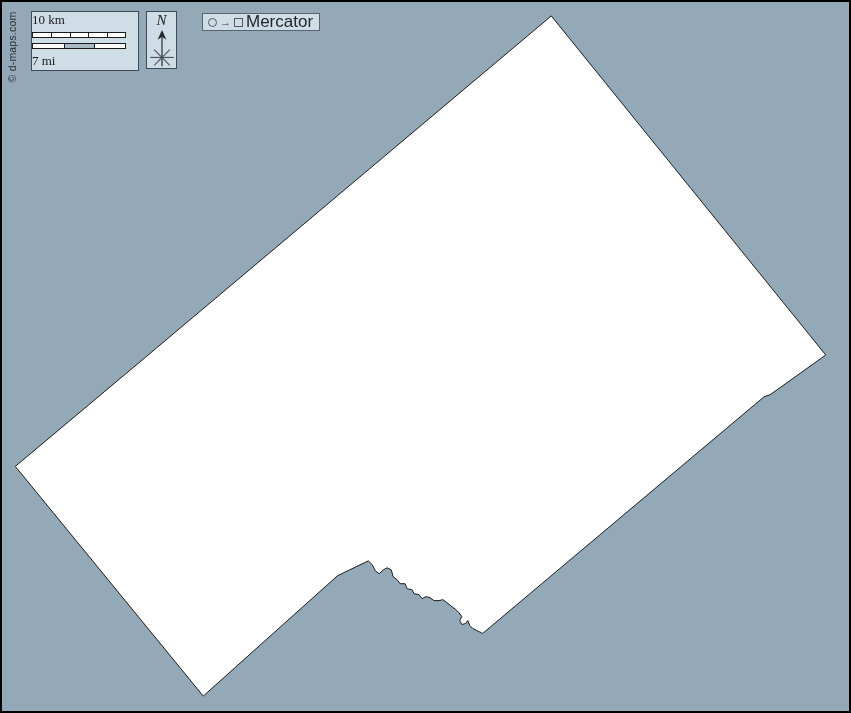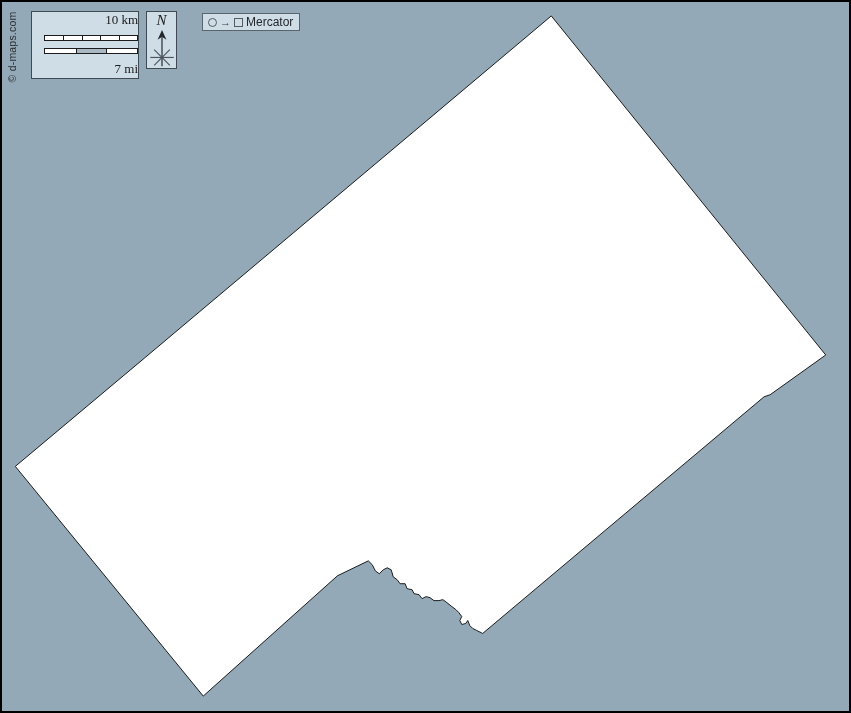--- a/index.html
+++ b/index.html
@@ -46,25 +46,25 @@
     white-space: nowrap;
     font-size: 10.5px;
     color: #2a2f33;
     letter-spacing: 0.2px;
   }
 
   
   .scale-box {
     position: absolute;
     left: 29px; top: 9px;
-    width: 108px; height: 68px;
+    width: 108px; height: 60px;
     background: var(--panel);
     border: 1px solid var(--panel_border);
     display: flex; flex-direction: column;
-    align-items: flex-end; justify-content: space-between;
+    align-items: flex-start; justify-content: space-between;
     padding: 1px 0 2px 0;
   }
   .scale-label {
     font-family: "Liberation Serif", serif;
     font-size: 13px;
     color: var(--text);
     line-height: 1.1;
   }
   .bar {
     position: relative;
@@ -124,21 +124,21 @@
     border: 1px solid var(--muted_icon);
     flex: 0 0 auto;
   }
   .glyph-arrow {
     font-size: 11px;
     color: #33393e;
     line-height: 1;
     flex: 0 0 auto;
   }
   .proj-label {
-    font-size: 12px;
+    font-size: 17px;
     color: #22272b;
     white-space: nowrap;
   }
 </style>
 </head>
 <body>
 
 <div class="stage">
 
   <svg class="map-svg" viewBox="0 0 851 713" aria-hidden="true">

